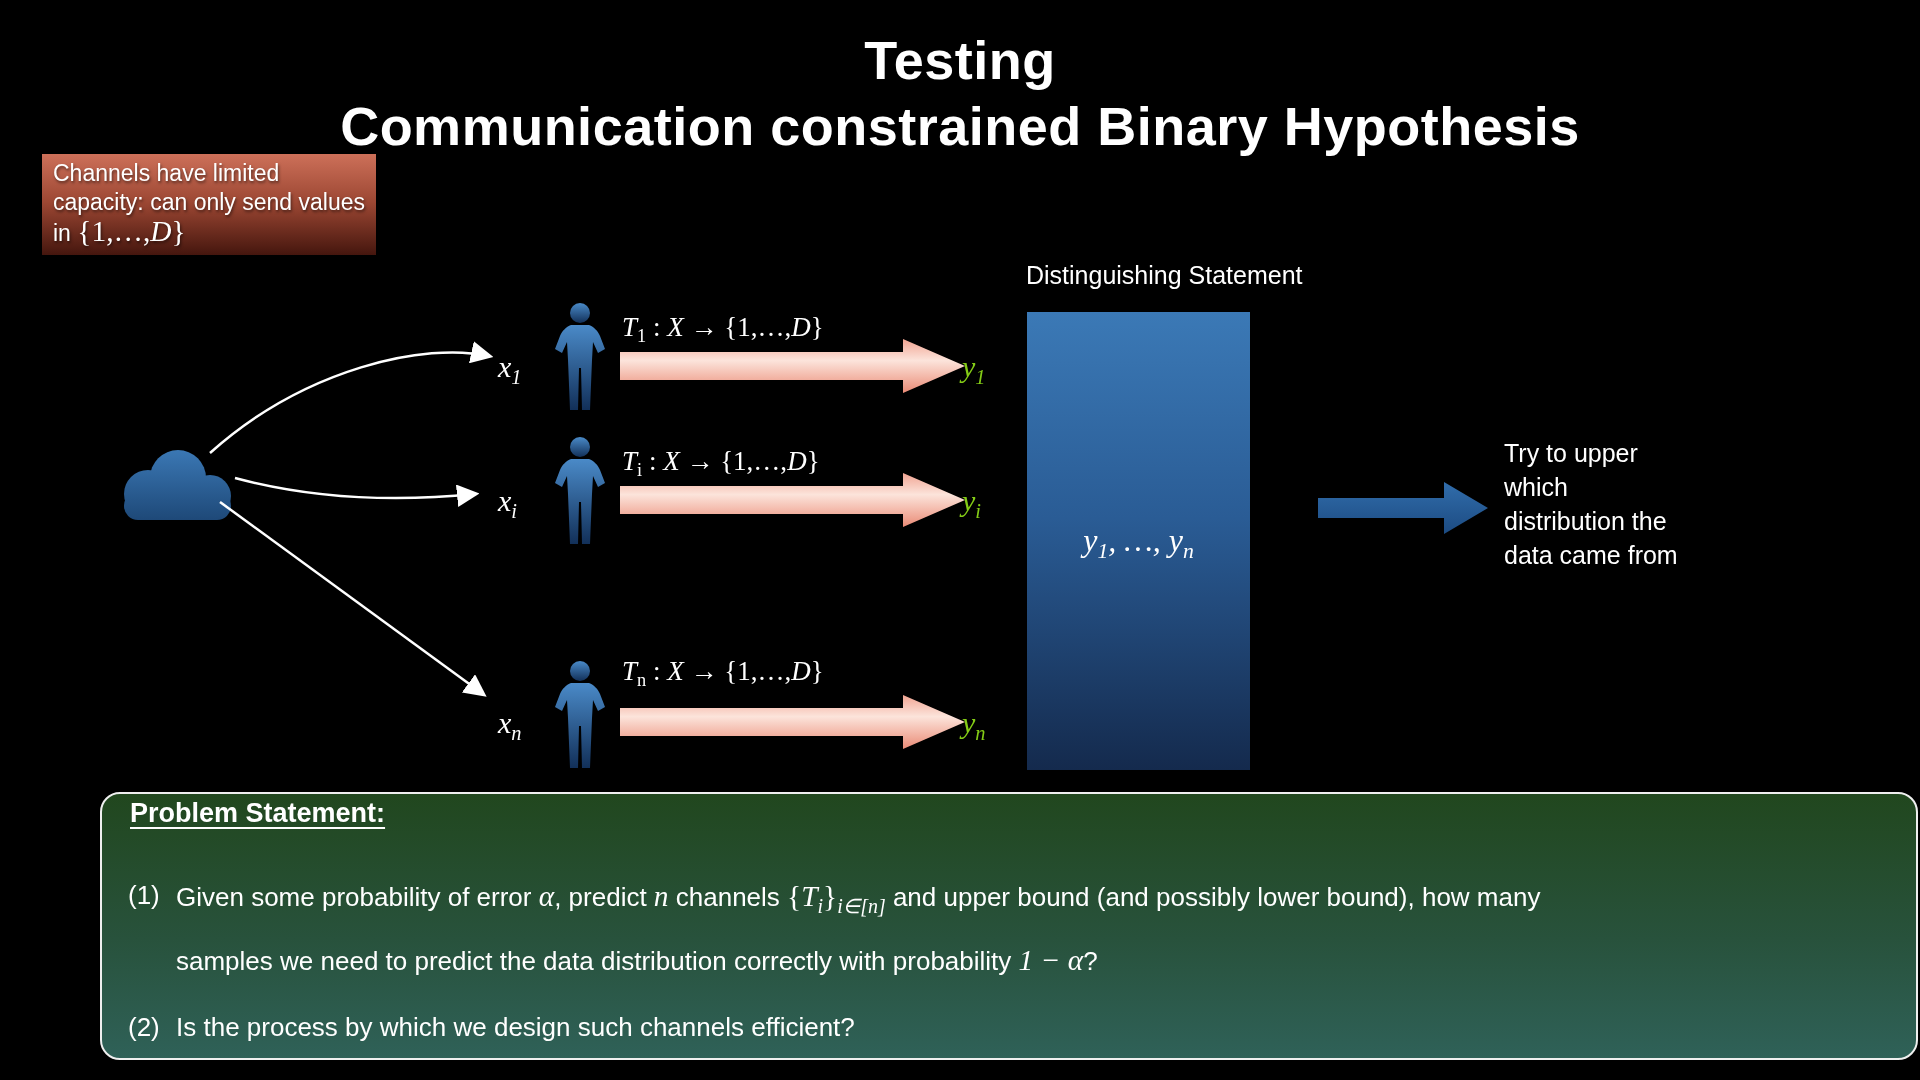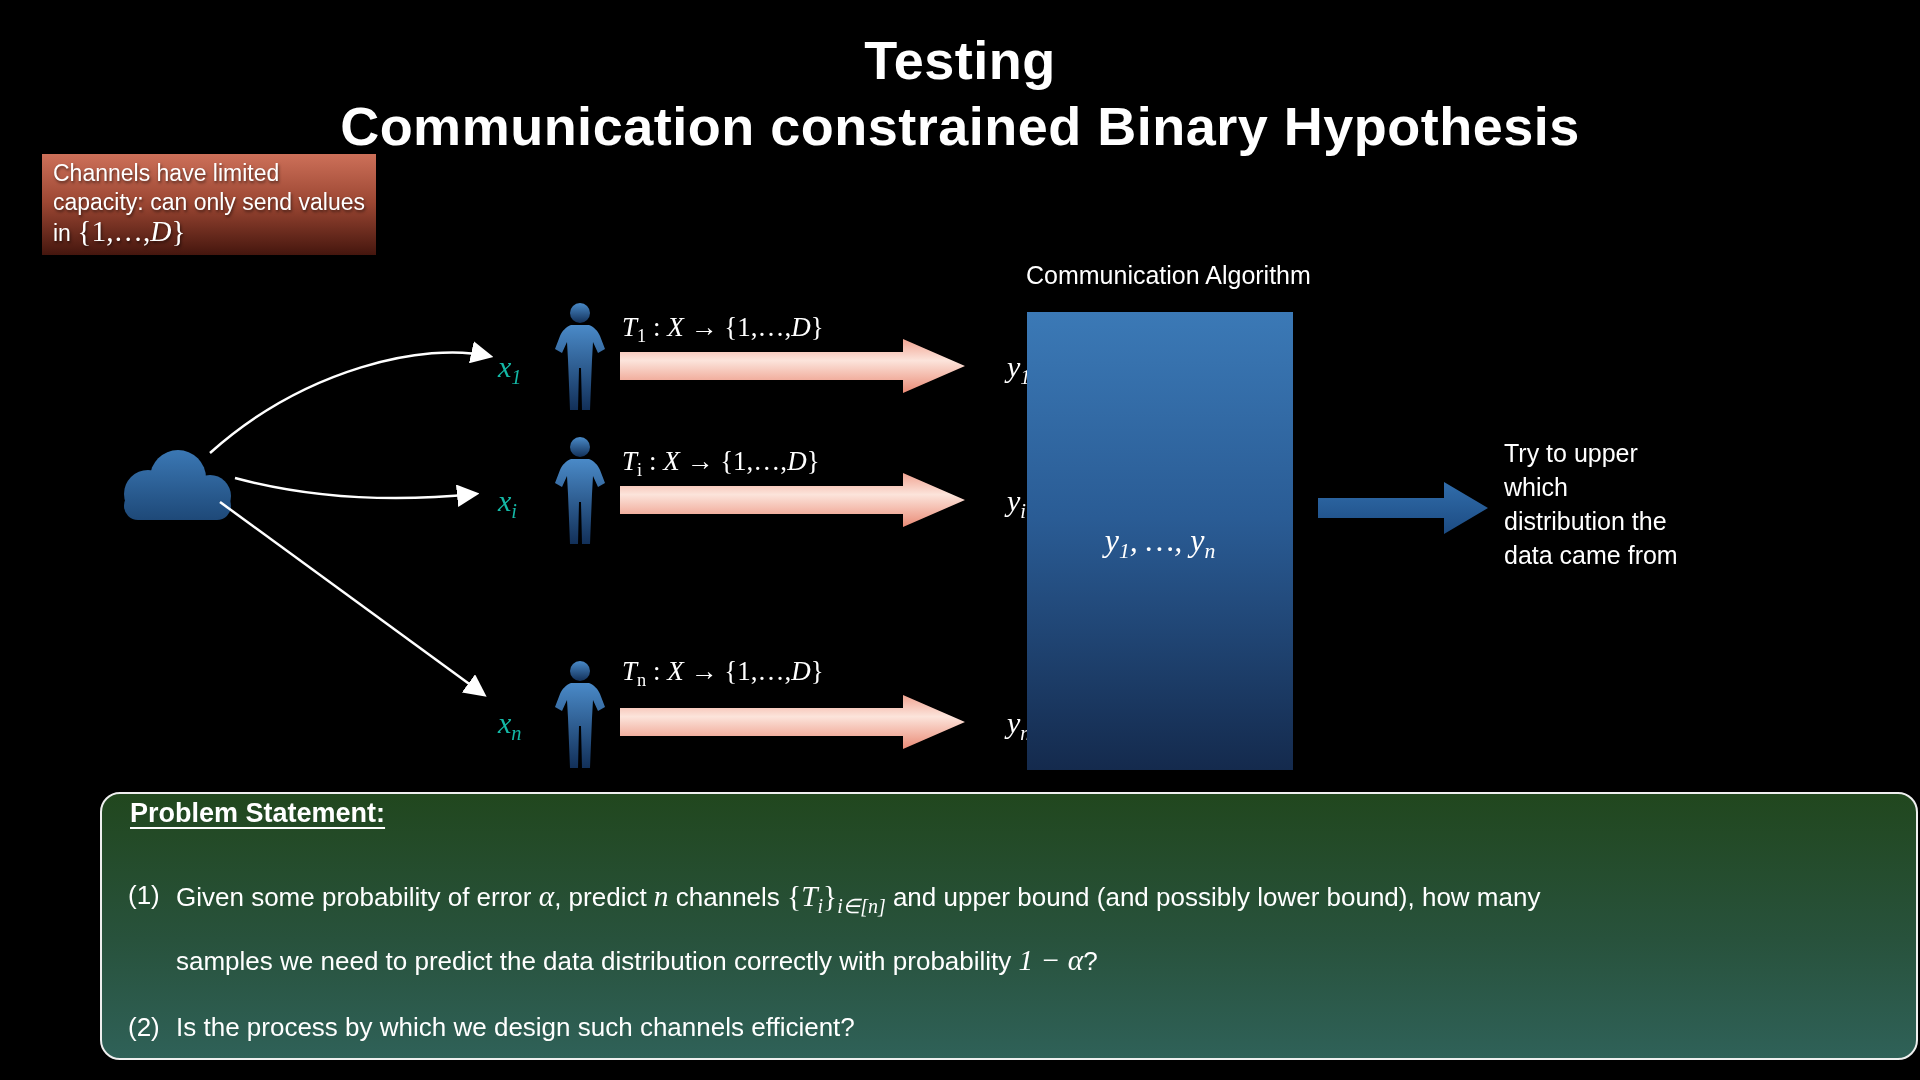--- a/index.html
+++ b/index.html
@@ -18,29 +18,29 @@
                   text-shadow: 1px 2px 3px rgba(0,0,0,0.55); }
 
   .math { font-family: "Liberation Serif", serif; }
   .it { font-style: italic; }
   .up { font-style: normal; }
   sub { font-size: 0.68em; line-height: 0; }
   .capacity-box .math { font-size: 1.28em; }
 
   .diagram-svg { position: absolute; left: 95px; top: 330px; }
 
-  .xlabel { position: absolute; left: 498px; color: #14b8a6; font-size: 30px; font-style: italic; }
-  .ylabel { position: absolute; left: 962px; color: #ffffff; font-size: 30px; font-style: italic; margin-left: 45px; }
+  .xlabel { position: absolute; left: 498px; color: #ffffff; font-size: 30px; font-style: italic; }
+  .ylabel { position: absolute; left: 962px; color: #84cc16; font-size: 30px; font-style: italic; }
   .tlabel { position: absolute; left: 622px; color: #fff; font-size: 27px;
             font-family: "Liberation Serif", serif; white-space: nowrap; }
   .person { position: absolute; left: 551px; width: 58px; height: 112px; }
   .pink-arrow { position: absolute; left: 620px; width: 345px; height: 60px; }
 
   .algo-label { position: absolute; left: 1026px; top: 261px; color: #fff; font-size: 25px; }
-  .algo-box { position: absolute; left: 1027px; top: 312px; width: 266px; height: 458px;
+  .algo-box { position: absolute; left: 1027px; top: 312px; width: 223px; height: 458px;
               background: linear-gradient(180deg, #3b79b6 0%, #2a5c95 45%, #142a4d 100%); }
   .algo-content { position: absolute; left: 0; right: 0; top: 210px; text-align: center;
                   color: #fff; font-size: 32px; font-style: italic;
                   font-family: "Liberation Serif", serif; }
 
   .blue-arrow { position: absolute; left: 1318px; top: 480px; width: 170px; height: 56px; }
 
   .guess-text { position: absolute; left: 1504px; top: 436px; width: 240px;
                 color: #fff; font-size: 25px; line-height: 34px; }
 
@@ -192,21 +192,21 @@
           <stop offset="0.4" stop-color="#fce4db"></stop>
           <stop offset="1" stop-color="#ea8b76"></stop>
     </linearGradient>
       </defs>
     <polygon points="0,16 283,16 283,3 345,30 283,57 283,44 0,44" fill="url(#ag2)"></polygon>
   </svg>
   <div class="ylabel math" style="top:706px">
     <span>y</span><sub>n</sub>
   </div>
 
-  <div class="algo-label">Communication Algorithm</div>
+  <div class="algo-label">Distinguishing Statement</div>
   <div class="algo-box">
     <div class="algo-content">
       <span>y</span><sub>1</sub><span>, …, </span><span>y</span><sub>n</sub>
     </div>
   </div>
 
   <svg class="blue-arrow" viewBox="0 0 170 56">
     <defs>
         <linearGradient id="bg0" x1="0" y1="0" x2="0" y2="1">
       <stop offset="0" stop-color="#316dab"></stop>

